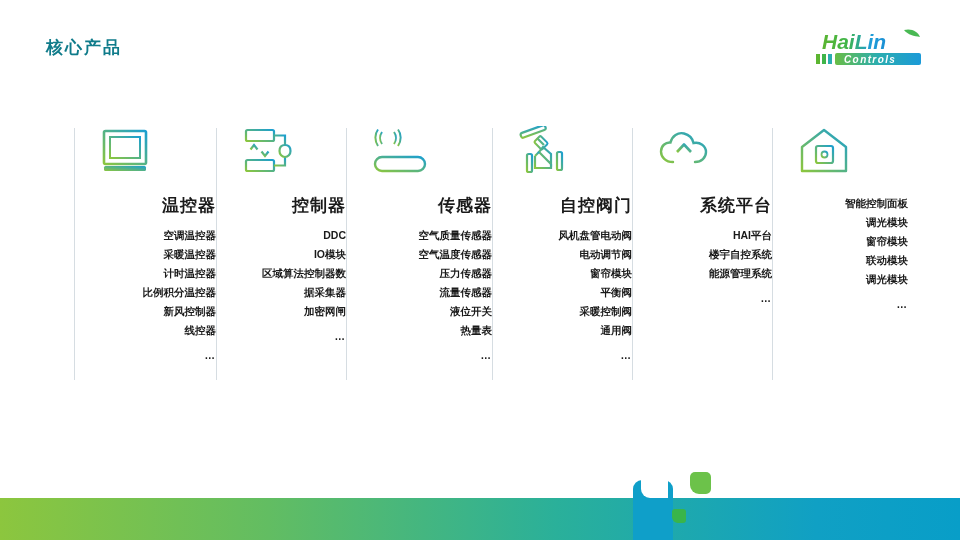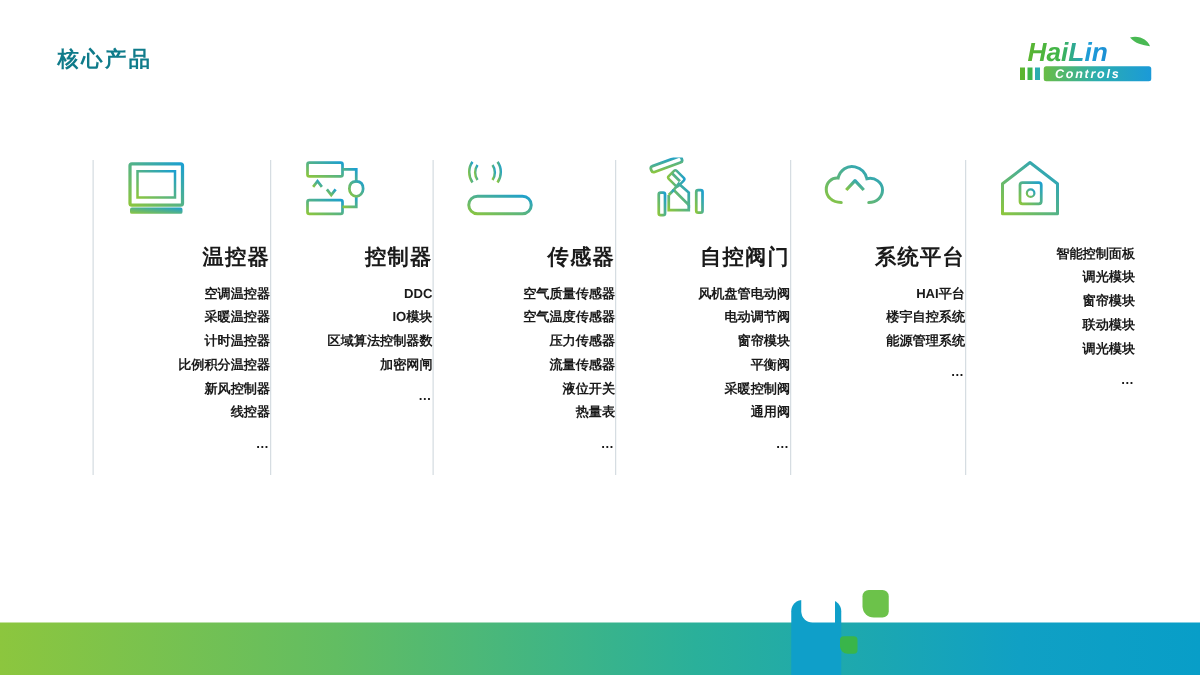--- a/index.html
+++ b/index.html
@@ -232,20 +232,21 @@
         <path d="M33 9.5 L44 9.5 L44 20" stroke="url(#g2)" stroke-width="2.2" fill="none"></path>
         <path d="M33 39.5 L44 39.5 L44 31" stroke="url(#g2)" stroke-width="2.2" fill="none"></path>
         <path d="M44 19 C48.5 19 49.5 22 49.5 25 C49.5 28.5 47 31 44 31 C41 31 38.5 28.5 38.5 25 C38.5 22 39.5 19 44 19 Z" fill="none" stroke="url(#g2)" stroke-width="2.2"></path>
       </svg>
     </div>
     <div class="col-title">控制器</div>
     <ul class="col-list">
       <li>DDC</li>
       <li>IO模块</li>
       <li>区域算法控制器数</li>
+      <li>据采集器</li>
       <li>加密网闸</li>
       <li class="ellipsis">…</li>
     </ul>
   </div>
 
   <div class="col w3">
     <div class="divider"></div>
     <div class="col-icon">
       <svg viewBox="0 0 60 50" width="60" height="50">
         <defs>

